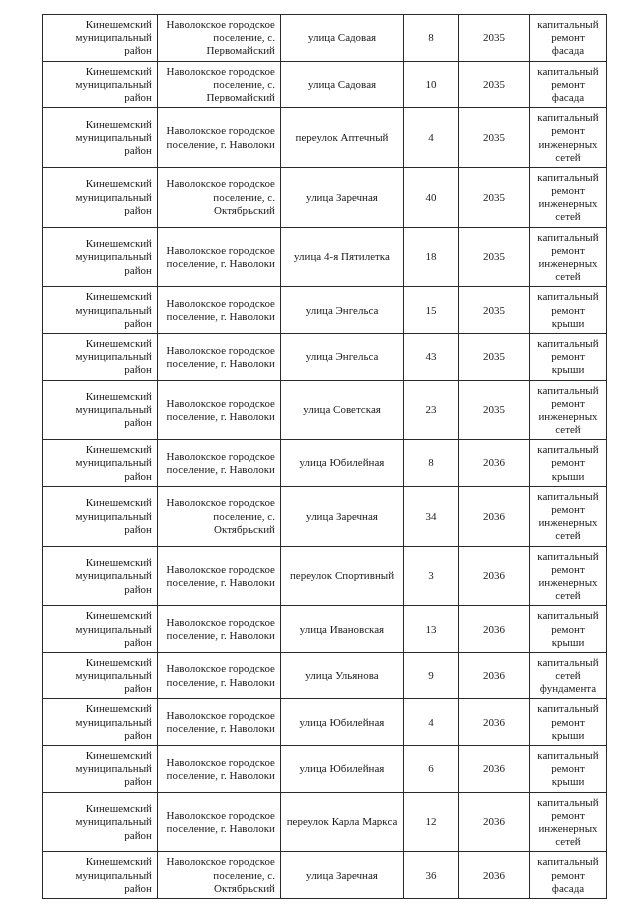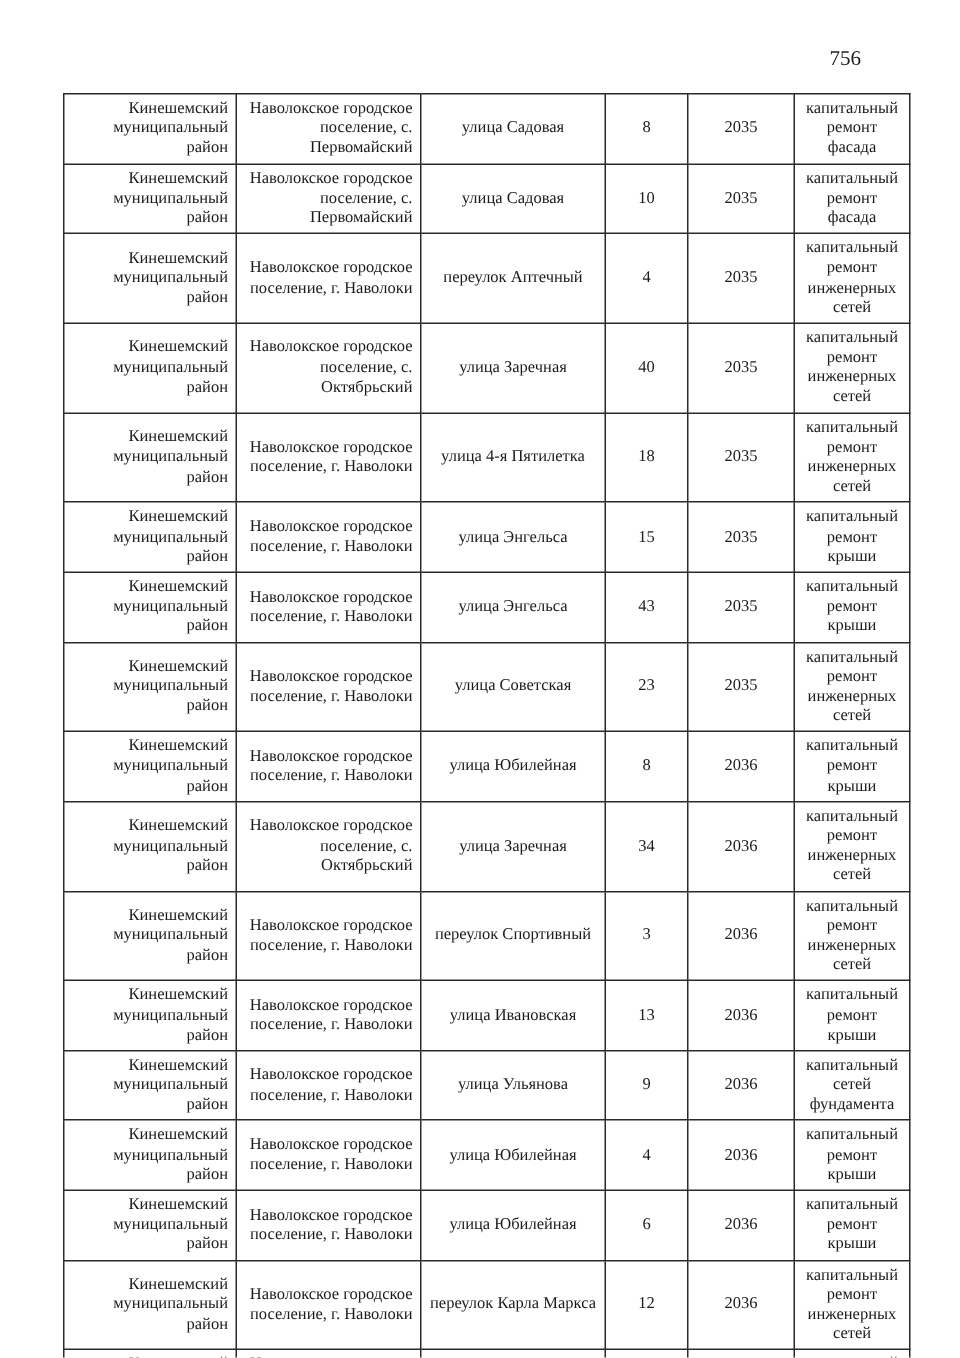--- a/index.html
+++ b/index.html
@@ -44,21 +44,20 @@
   td.col-settlement { width: 112px; text-align: right; }
   td.col-street     { width: 112px; text-align: center; }
   td.col-house      { width: 44px;  text-align: center; }
   td.col-year       { width: 60px;  text-align: center; }
   td.col-work       { width: 66px;  text-align: center; }
 </style>
 </head>
 <body>
 
 <div class="page">
-  <div class="page-number">756</div>
 
   <table class="doc-table">
     <tbody>
         <tr>
           <td class="col-district">Кинешемский муниципальный район</td>
           <td class="col-settlement">Наволокское городское поселение, с. Первомайский</td>
           <td class="col-street">улица Садовая</td>
           <td class="col-house">8</td>
           <td class="col-year">2035</td>
           <td class="col-work">капитальный ремонт фасада</td>

